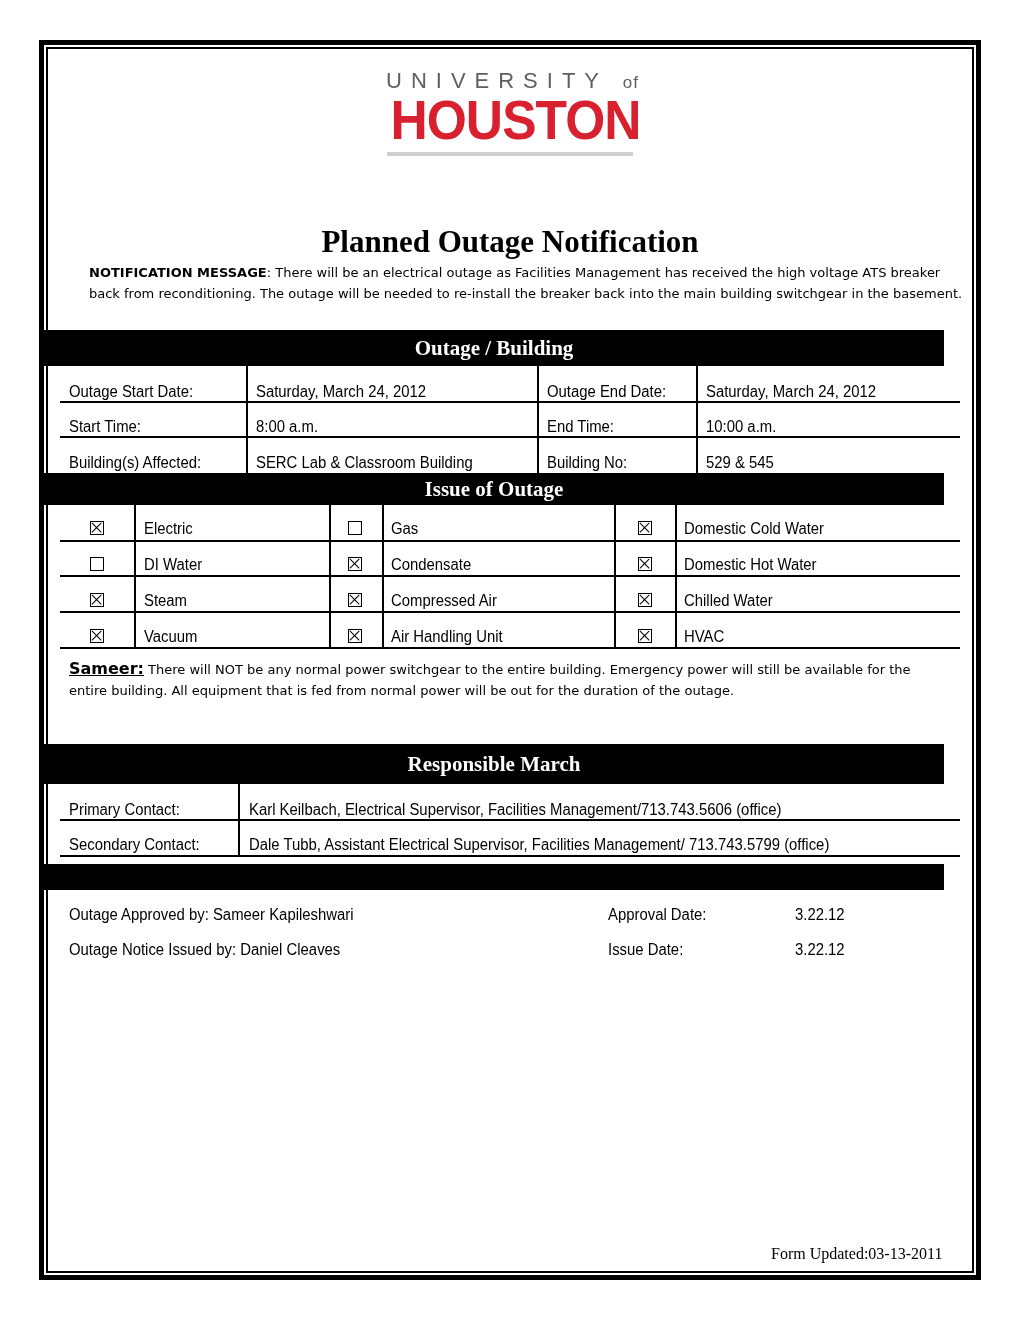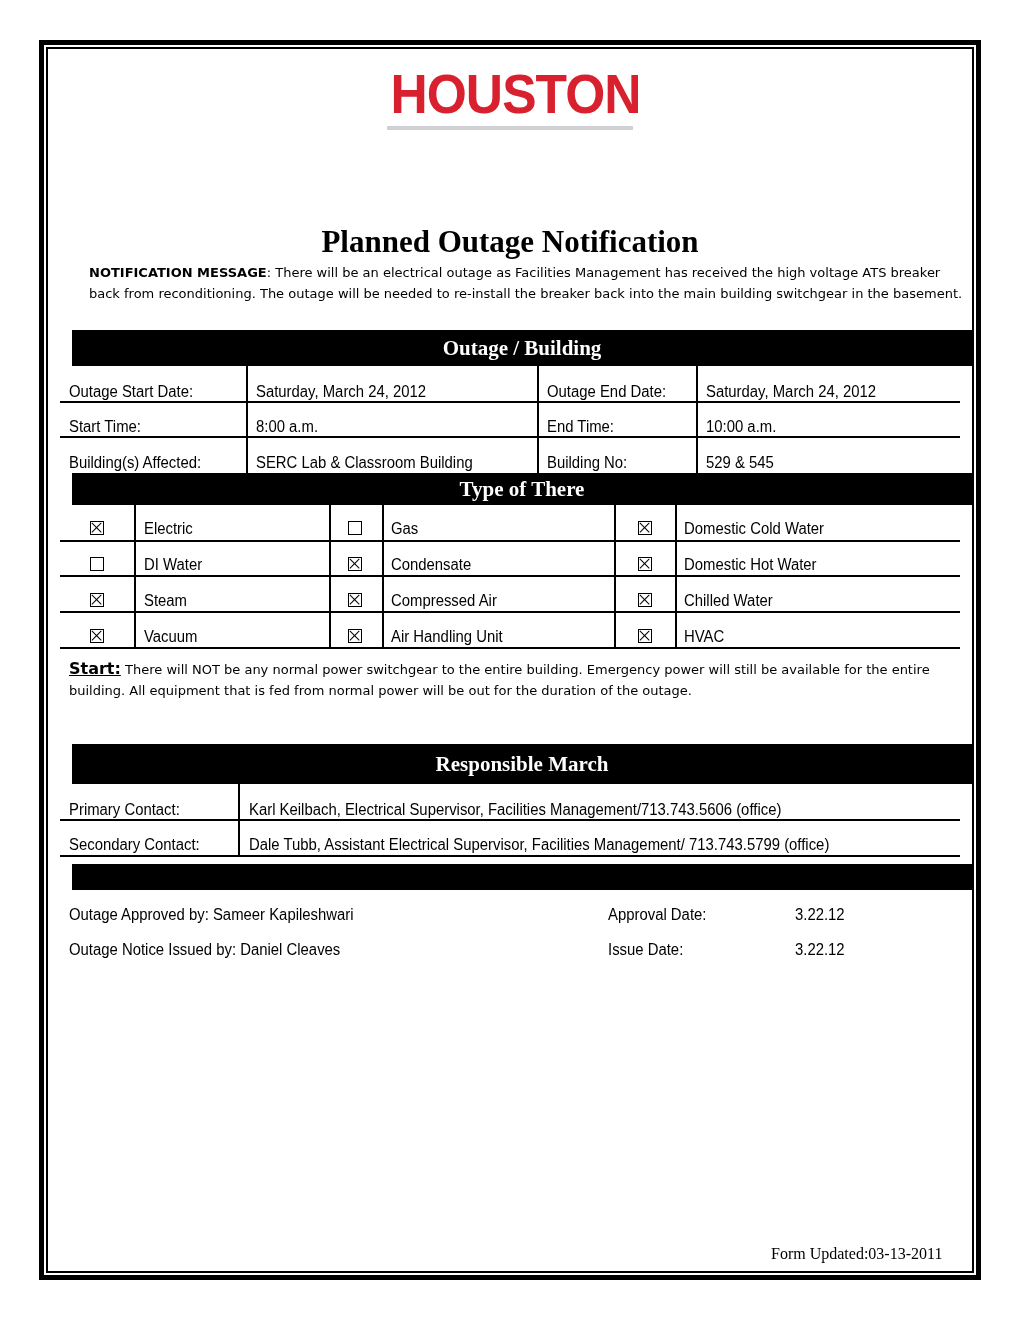--- a/index.html
+++ b/index.html
@@ -12,21 +12,21 @@
   .logo-univ .of { font-size: 17px; letter-spacing: 1px; }
   .logo-houston { font-family: "Liberation Sans", sans-serif; font-weight: bold; font-size: 56px; color: #d9202e; line-height: 52px; letter-spacing: -1px; transform: scaleX(0.92); transform-origin: center; }
   .logo-rule { width: 246px; height: 4px; background: #d0d0d4; margin: 6px auto 4px auto; }
   .logo-plant { font-size: 29px; color: #707070; line-height: 32px; }
 
   .title { position: absolute; left: 0; top: 224px; width: 1020px; text-align: center; font-family: "Liberation Serif", serif; font-weight: bold; font-size: 31px; }
 
   .notif { position: absolute; left: 69px; top: 263px; width: 880px; font-family: "DejaVu Sans", sans-serif; font-size: 13px; line-height: 20.5px; margin-left: 20px; }
   .notif b { font-weight: bold; }
 
-  .bar { position: absolute; left: 72px; width: 900px; background: #000; color: #fff; text-align: center; font-family: "Liberation Serif", serif; font-weight: bold; font-size: 21px; }
+  .bar { position: absolute; left: 44px; width: 900px; background: #000; color: #fff; text-align: center; font-family: "Liberation Serif", serif; font-weight: bold; font-size: 21px; }
 
   .hline { position: absolute; height: 2px; background: #000; }
   .vline { position: absolute; width: 2px; background: #000; }
 
   .cell { position: absolute; font-family: "Liberation Sans", sans-serif; font-size: 16px; white-space: nowrap; transform: scaleX(0.93); transform-origin: left center; }
 
   .cb { position: absolute; width: 14px; height: 14px; box-sizing: border-box; border: 1.5px solid #000; }
   .cb svg { position: absolute; left: 0; top: 0; width: 100%; height: 100%; }
 
   .impact { position: absolute; left: 69px; top: 659px; width: 880px; font-family: "DejaVu Sans", sans-serif; font-size: 13px; line-height: 20.5px; }
@@ -34,20 +34,21 @@
 
   .footer { position: absolute; left: 771px; top: 1245px; font-family: "Liberation Serif", serif; font-size: 16px; }
 </style>
 </head>
 <body>
 
 <div class="frame-outer"></div>
 <div class="frame-inner"></div>
 
 <div class="logo">
+  <div class="logo-univ"><span>UNIVERSITY</span> <span class="of">of</span></div>
   <div class="logo-houston">HOUSTON</div>
   <div class="logo-rule"></div>
 </div>
 
 <div class="title">Planned Outage Notification</div>
 
 <div class="notif"><b>NOTIFICATION MESSAGE</b><span>:  There will be an electrical outage as Facilities Management has received the high voltage ATS breaker back from reconditioning.  The outage will be needed to re-install the breaker back into the main building switchgear in the basement.</span></div>
 
 <div class="bar" style="top:330px;height:36px;line-height:36px;">Outage / Building</div>
 
@@ -65,21 +66,21 @@
 <div class="cell" style="left:69px;top:418px;">Start Time:</div>
 <div class="cell" style="left:256px;top:418px;">8:00 a.m.</div>
 <div class="cell" style="left:547px;top:418px;">End Time:</div>
 <div class="cell" style="left:706px;top:418px;">10:00 a.m.</div>
 
 <div class="cell" style="left:69px;top:454px;">Building(s) Affected:</div>
 <div class="cell" style="left:256px;top:454px;">SERC Lab &amp; Classroom Building</div>
 <div class="cell" style="left:547px;top:454px;">Building No:</div>
 <div class="cell" style="left:706px;top:454px;">529 &amp; 545</div>
 
-<div class="bar" style="top:473px;height:32px;line-height:32px;">Type of There</div>
+<div class="bar" style="top:473px;height:32px;line-height:32px;">Issue of Outage</div>
 
 <div class="vline" style="left:134px;top:505px;height:143px;"></div>
 <div class="vline" style="left:329px;top:505px;height:143px;"></div>
 <div class="vline" style="left:382px;top:505px;height:143px;"></div>
 <div class="vline" style="left:614px;top:505px;height:143px;"></div>
 <div class="vline" style="left:675px;top:505px;height:143px;"></div>
 <div class="hline" style="left:60px;top:540px;width:900px;"></div>
 <div class="hline" style="left:60px;top:575px;width:900px;"></div>
 <div class="hline" style="left:60px;top:611px;width:900px;"></div>
 <div class="hline" style="left:60px;top:647px;width:900px;"></div>
@@ -154,21 +155,21 @@
     <div class="cell" style="left: 391px; top: 628px;">Air Handling Unit</div>
     <div class="cb" style="left: 638px; top: 629px;">
       <svg viewBox="0 0 14 14">
         <line x1="1" y1="1" x2="12" y2="12" stroke="#000" stroke-width="1.2"></line>
         <line x1="12" y1="1" x2="1" y2="12" stroke="#000" stroke-width="1.2"></line>
       </svg>
     </div>
     <div class="cell" style="left: 684px; top: 628px;">HVAC</div>
   </div>
 
-<div class="impact"><span class="lbl">Start:</span><span> There will NOT be any normal power switchgear to the entire building.  Emergency power will still be available for the entire building.  All equipment that is fed from normal power will be out for the duration of the outage.</span></div>
+<div class="impact"><span class="lbl">Sameer:</span><span> There will NOT be any normal power switchgear to the entire building.  Emergency power will still be available for the entire building.  All equipment that is fed from normal power will be out for the duration of the outage.</span></div>
 
 <div class="bar" style="top:744px;height:40px;line-height:40px;">Responsible March</div>
 
 <div class="vline" style="left:238px;top:784px;height:72px;"></div>
 <div class="hline" style="left:60px;top:819px;width:900px;"></div>
 <div class="hline" style="left:60px;top:855px;width:900px;"></div>
 
 <div class="cell" style="left:69px;top:801px;">Primary Contact:</div>
 <div class="cell" style="left:249px;top:801px;">Karl Keilbach, Electrical Supervisor, Facilities Management/713.743.5606 (office)</div>
 <div class="cell" style="left:69px;top:836px;">Secondary Contact:</div>

